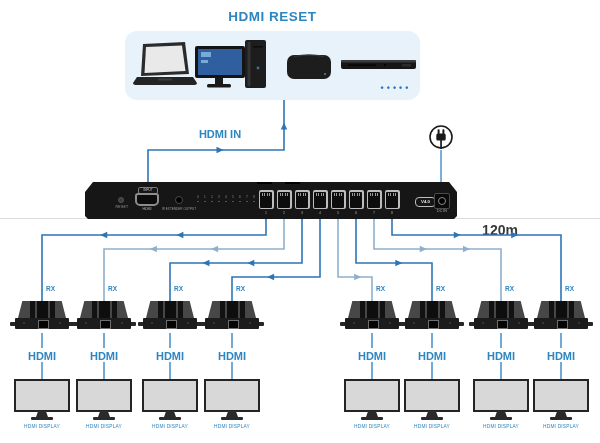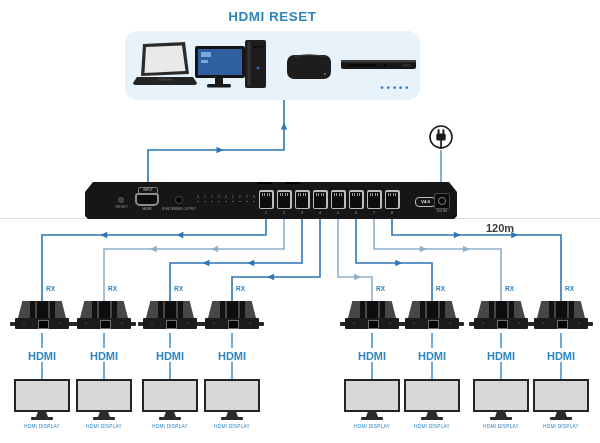--- a/index.html
+++ b/index.html
@@ -5,21 +5,21 @@
   html,body{margin:0;padding:0;background:#fff;}
   .stage{position:relative;width:600px;height:443px;background:#ffffff;overflow:hidden;
          font-family:"Liberation Sans", sans-serif;}
   .abs{position:absolute;}
   #title{left:125px;top:9px;width:295px;text-align:center;font-size:13.5px;font-weight:700;
          letter-spacing:.5px;color:#2e86c1;}
   #source-box{left:125px;top:31px;width:295px;height:69px;background:#e7f2fa;border-radius:12px;}
   #ellipsis{left:375px;top:83px;width:42px;text-align:center;color:#2e75b6;font-size:9px;
             letter-spacing:3px;font-weight:700;}
   #hdmi-in-label{left:175px;top:128px;width:90px;text-align:center;font-size:11px;font-weight:700;color:#2e86c1;}
-  #distance-label{left:470px;top:222px;width:60px;text-align:center;font-size:11px;font-weight:700;color:#3a3a3a;}
+  #distance-label{left:470px;top:222px;width:60px;text-align:center;font-size:14px;font-weight:700;color:#3a3a3a;}
   #shadow-line{left:0;top:218px;width:600px;height:1px;background:#dcdcdc;}
   #wires{left:0;top:0;pointer-events:none;}
   
   #transmitter{left:85px;top:182px;width:372px;height:37px;background:#161616;
      clip-path:polygon(8px 0,364px 0,372px 10px,372px 34px,369px 37px,3px 37px,0 34px,0 10px);}
   .vent{position:absolute;top:0;height:2px;width:15px;background:#000;}
   #reset-dot{left:33px;top:15px;width:4px;height:4px;border-radius:50%;background:#3c3c3c;border:1px solid #555;}
   #reset-label{left:22px;top:23px;width:30px;text-align:center;font-size:3.4px;color:#9a9a9a;letter-spacing:.3px;}
   #input-tab{left:53px;top:5px;width:18px;height:5px;border:1px solid #7d7d7d;border-radius:2px;
              font-size:3px;color:#cfcfcf;text-align:center;line-height:5px;}
@@ -103,20 +103,21 @@
     <svg class="abs" style="left:215px;top:25px" width="78" height="18">
       <rect x="1" y="4" width="75" height="9" rx="2" fill="#161616"></rect>
       <rect x="1" y="4" width="75" height="2.5" rx="1" fill="#3b3b3b"></rect>
       <rect x="8" y="8.5" width="28" height="1.2" fill="#000"></rect>
       <rect x="62" y="8" width="9" height="2.5" rx="1" fill="#2c2c2c"></rect>
       <circle cx="45" cy="9" r="1" fill="#000"></circle>
     </svg>
   </div>
   <div class="abs" id="ellipsis">•••••</div>
 
+  <div class="abs" id="hdmi-in-label">HDMI IN</div>
   <div class="abs" id="distance-label">120m</div>
 
   <svg class="abs" style="left:424px;top:120px" width="34" height="34">
     <circle cx="17" cy="17" r="11" fill="#ffffff" stroke="#1a1a1a" stroke-width="1.6"></circle>
     <rect x="13.6" y="9.2" width="2" height="5" rx="0.8" fill="#1a1a1a"></rect>
     <rect x="18.4" y="9.2" width="2" height="5" rx="0.8" fill="#1a1a1a"></rect>
     <rect x="12.3" y="13.4" width="9.4" height="7.2" rx="1.5" fill="#1a1a1a"></rect>
     <rect x="16.2" y="20" width="1.7" height="9" fill="#1a1a1a"></rect>
   </svg>
 

